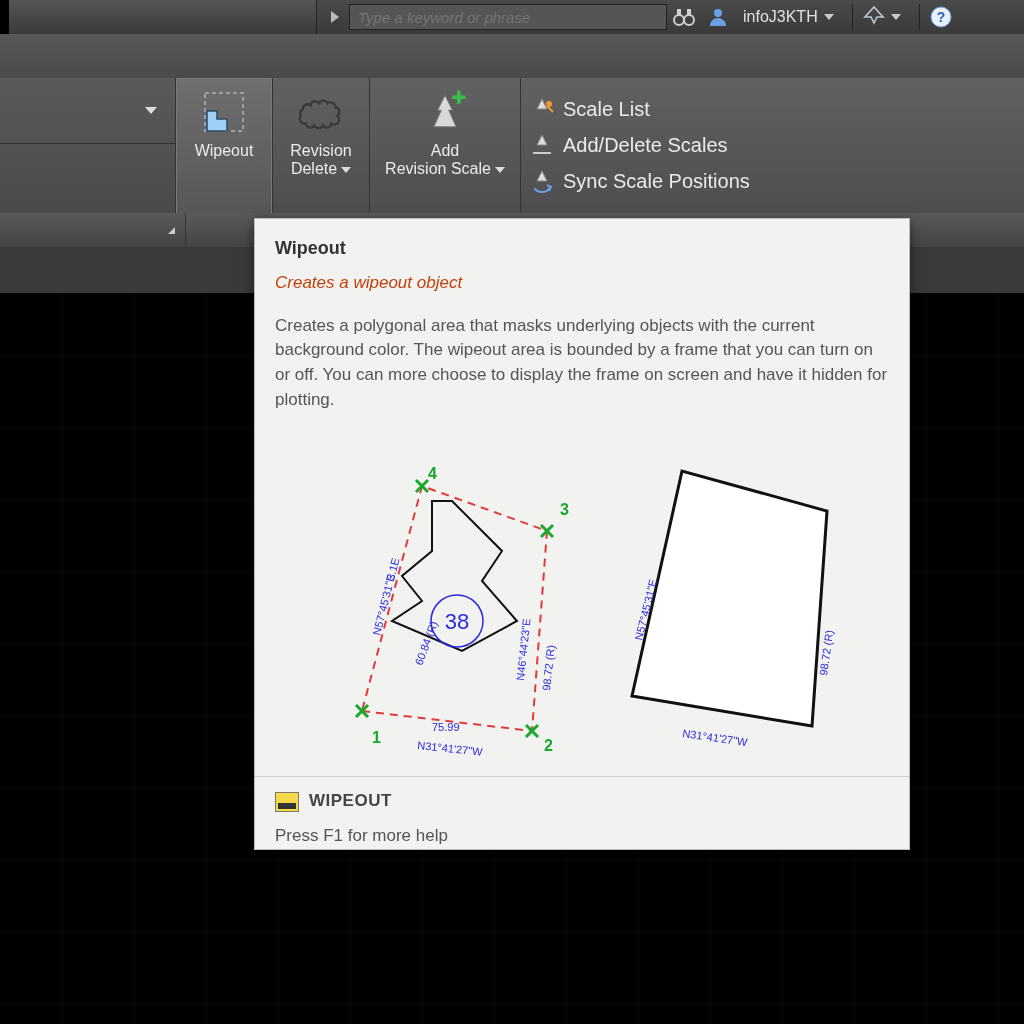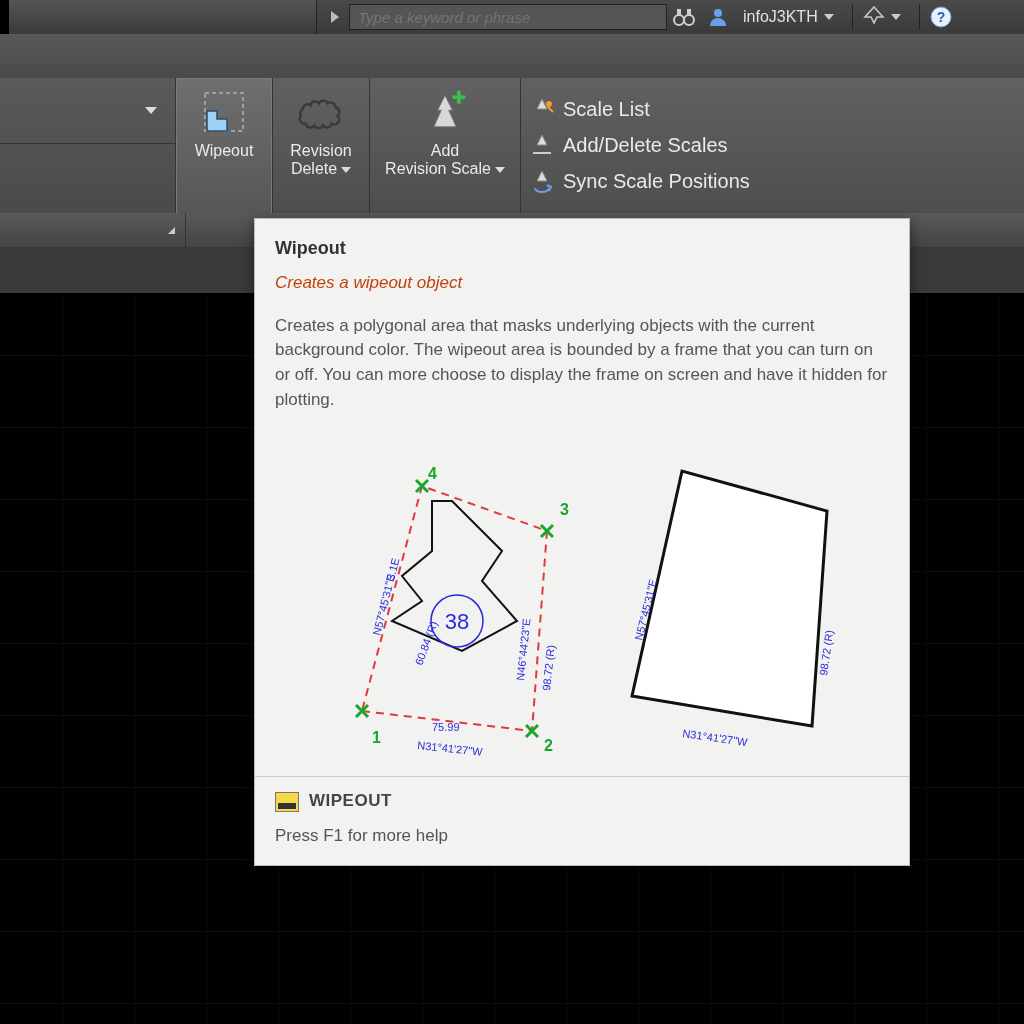--- a/index.html
+++ b/index.html
@@ -199,21 +199,21 @@
     padding:12px 20px 6px 20px;
     font-weight:bold;color:#444;font-size:17px;letter-spacing:.5px;
   }
   .tooltip .cmdrow .cmdico{
     width:22px;height:18px;background:#f6d94a;border:1px solid #777;position:relative;
   }
   .tooltip .cmdrow .cmdico::after{
     content:"";position:absolute;left:2px;right:2px;bottom:2px;height:6px;background:#333;
   }
   .tooltip .f1{
-    padding:4px 20px 16px 20px;color:#555;font-size:17px;
+    padding:4px 20px 0 20px;color:#555;font-size:17px;
   }
 
   
   .dim-text{font:11px sans-serif;fill:#2a2adf;}
   .green-pt{font:bold 16px sans-serif;fill:#17a82c;}
 </style>
 </head>
 <body>
 
 <div class="topbar">

